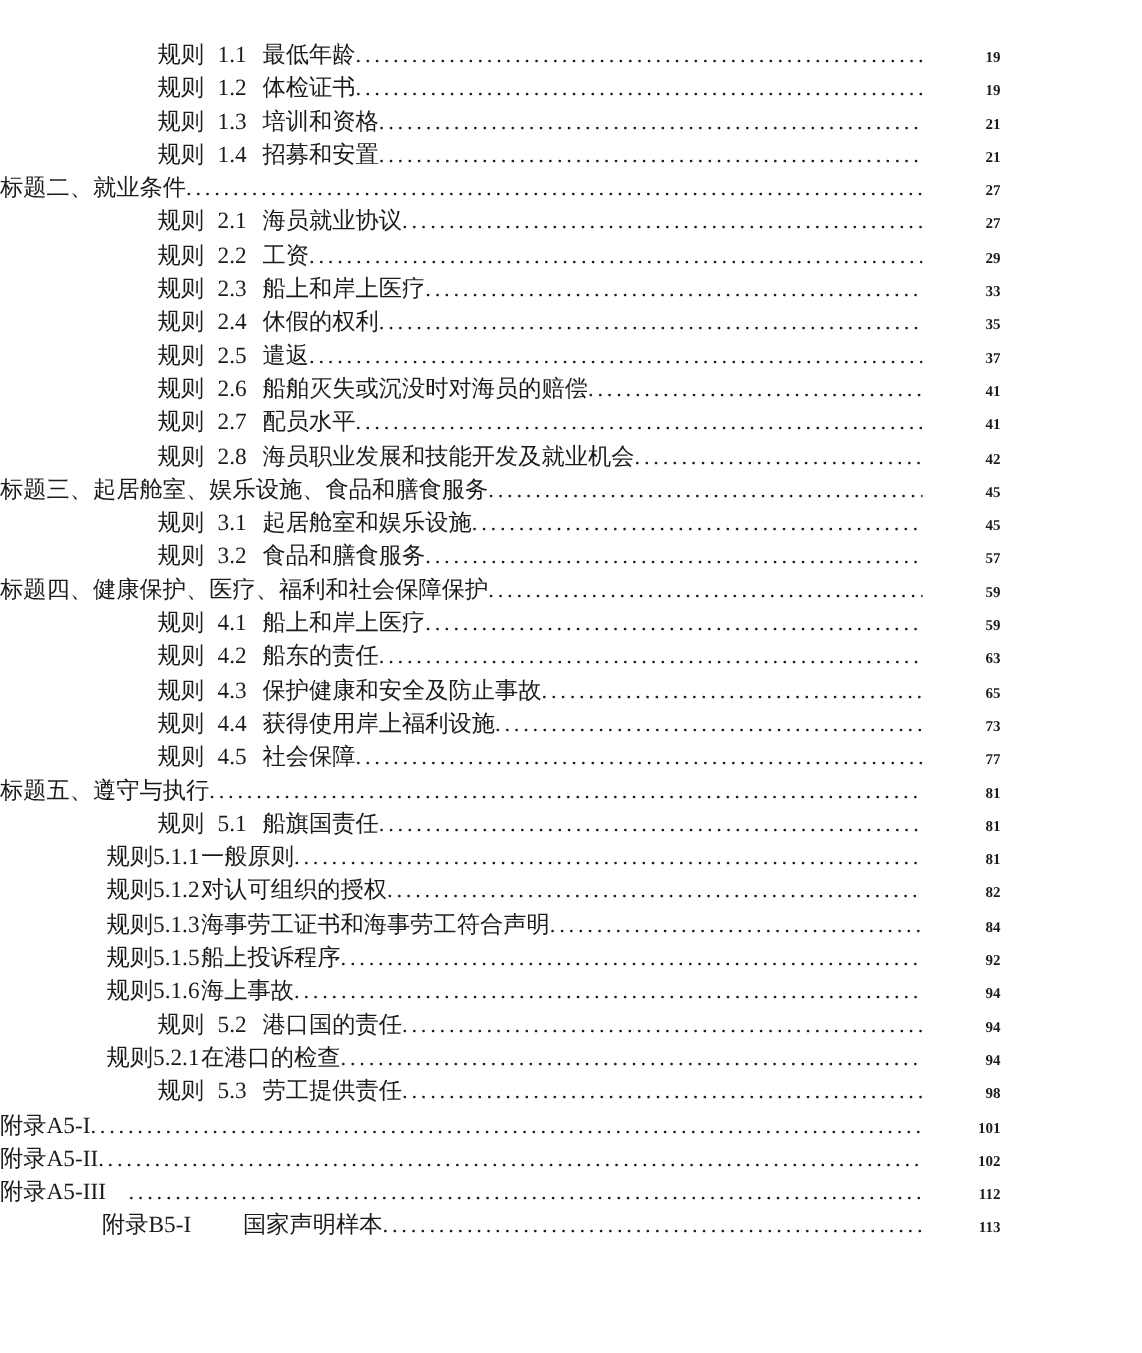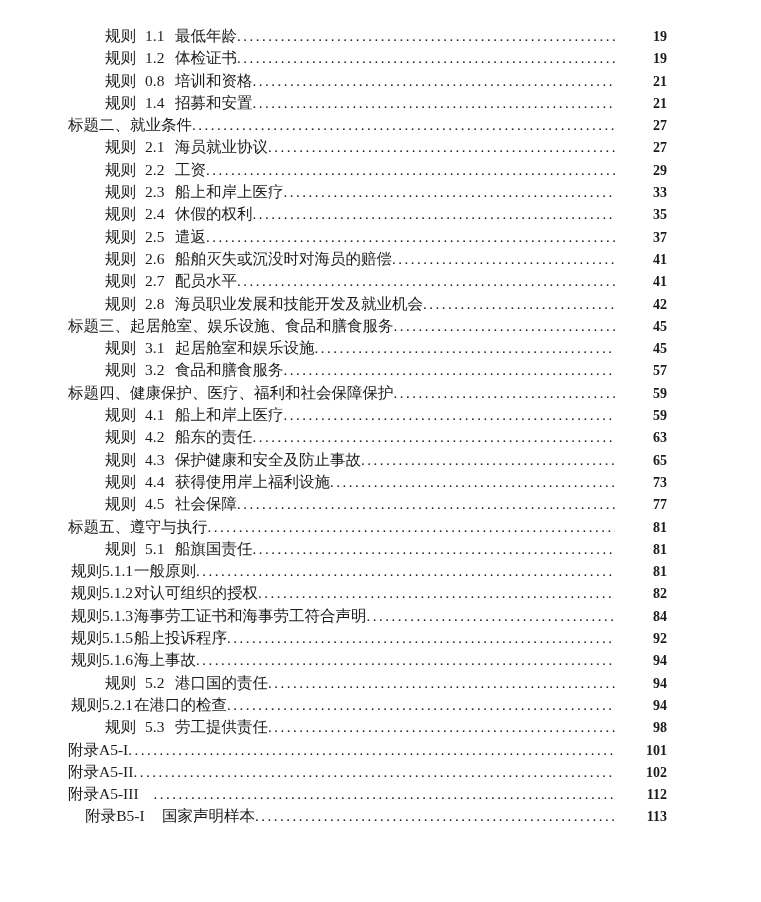--- a/index.html
+++ b/index.html
@@ -19,29 +19,29 @@
     width: 739px;
   }
   .row {
     display: flex;
     align-items: baseline;
     height: 22.3px;
     font-size: 15.5px;
     padding-right: 72px;
     white-space: nowrap;
   }
-  .row.l1  { padding-left: 68px; }   
+  .row.l1  { }   
   .row.l2  { padding-left: 105px; }  
   .row.l3  { padding-left: 71px; }  
   .row.app { padding-left: 68px; }   
 
   .lbl2 { flex: none; width: 40px; }
   .num2 { flex: none; width: 30px; }
   .lbl3 { flex: none; width: 63px; }
-  .lbla { flex: none; width: 94px; text-align: center; }
+  .lbla { flex: none; width: 94px; }
   .ttl  { flex: none; }
 
   .leader {
     flex: 1;
     overflow: hidden;
     white-space: nowrap;
     margin-right: 8px;
     min-width: 10px;
   }
   .leader::after {
@@ -49,21 +49,21 @@
     letter-spacing: 2.5px;
     font-size: 15px;
   }
   .leader.gap { margin-left: 15px; }
 
   .pg {
     flex: none;
     min-width: 44px;
     text-align: right;
     font-weight: bold;
-    font-size: 14px;
+    font-size: 10px;
     font-family: "Liberation Serif", "DejaVu Serif", serif;
   }
 </style>
 </head>
 <body>
 
 <div class="page" id="toc">
     <div class="row l2">
       <span class="lbl2">规则</span>
       <span class="num2">1.1</span>
@@ -73,21 +73,21 @@
     </div>
     <div class="row l2">
       <span class="lbl2">规则</span>
       <span class="num2">1.2</span>
       <span class="ttl">体检证书</span>
       <span class="leader"></span>
       <span class="pg">19</span>
     </div>
     <div class="row l2">
       <span class="lbl2">规则</span>
-      <span class="num2">0.8</span>
+      <span class="num2">1.3</span>
       <span class="ttl">培训和资格</span>
       <span class="leader"></span>
       <span class="pg">21</span>
     </div>
     <div class="row l2">
       <span class="lbl2">规则</span>
       <span class="num2">1.4</span>
       <span class="ttl">招募和安置</span>
       <span class="leader"></span>
       <span class="pg">21</span>

